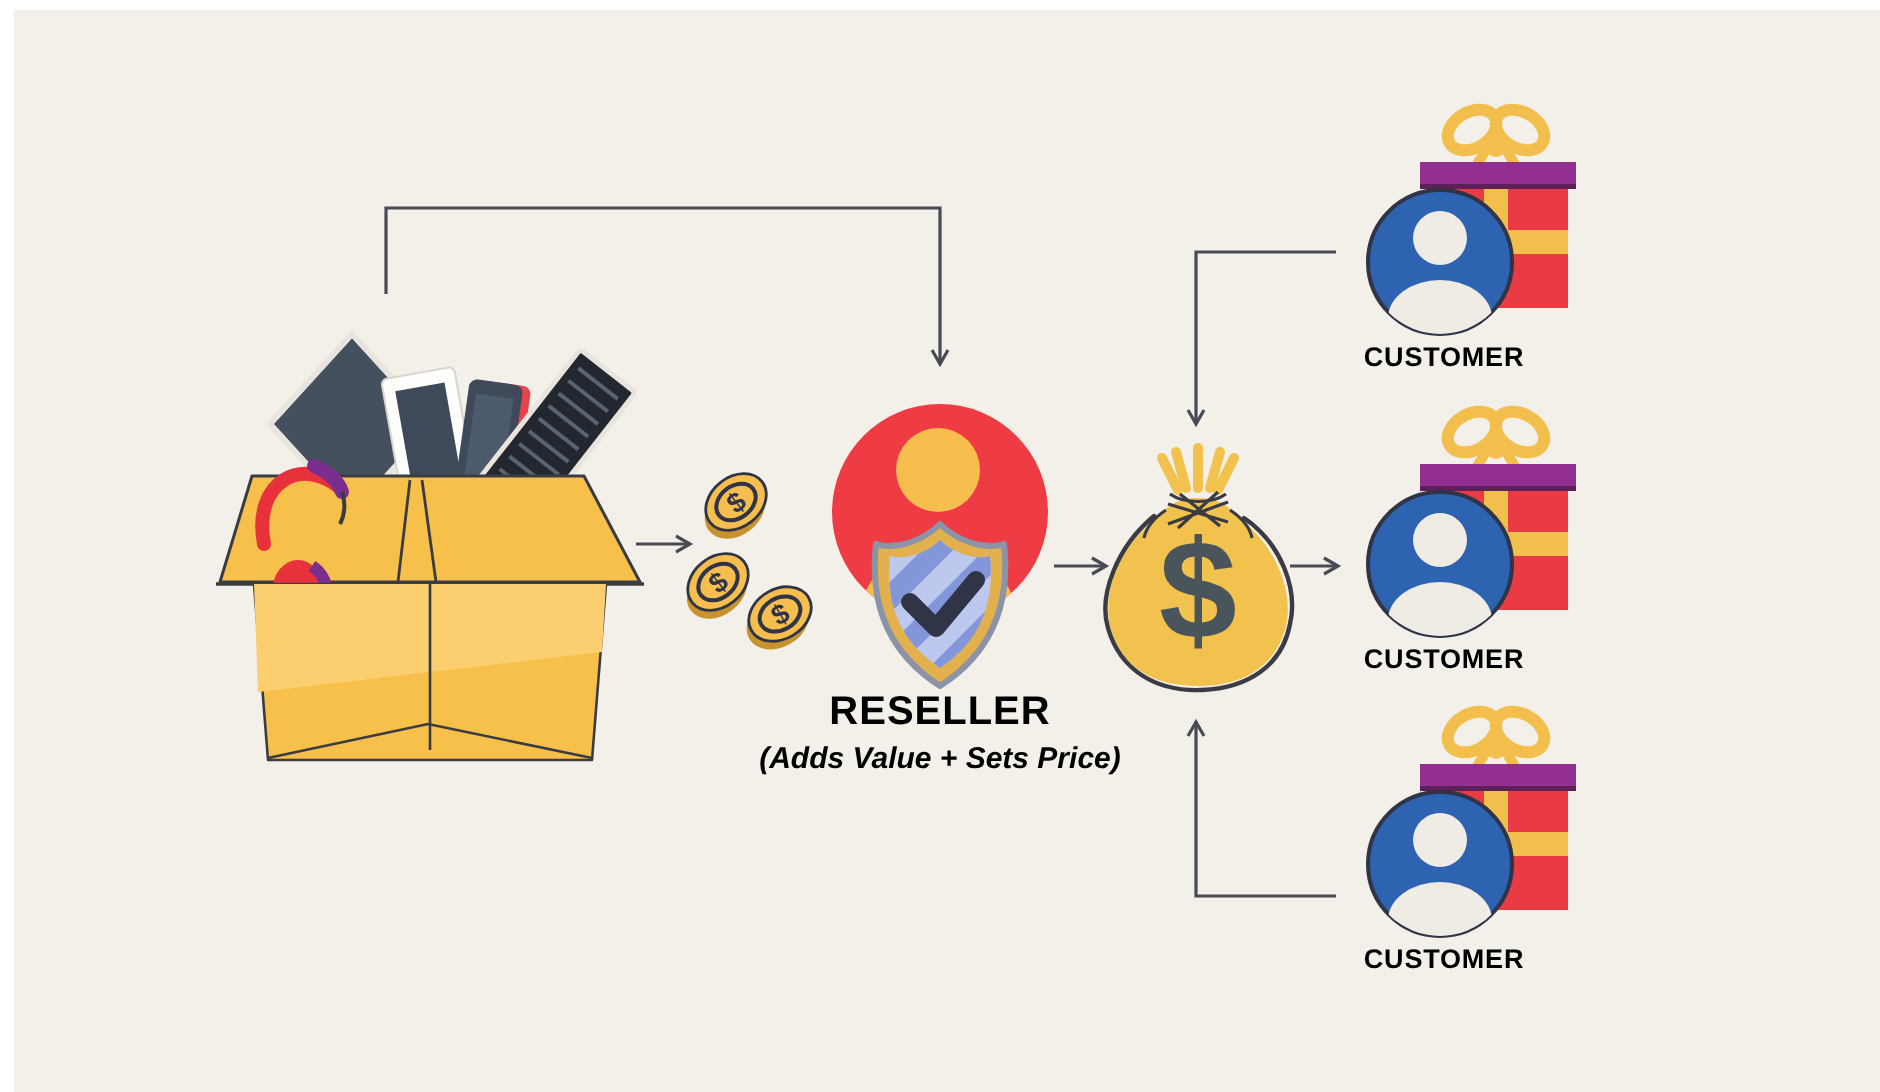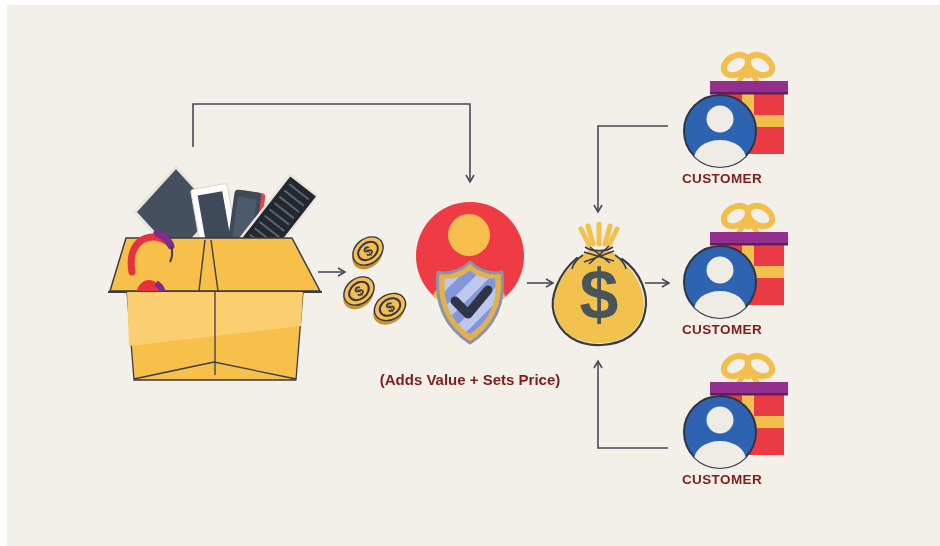--- a/index.html
+++ b/index.html
@@ -7,26 +7,26 @@
     width:940px;height:546px;position:relative;overflow:hidden;
     background:#ffffff;
     font-family:"Liberation Sans", sans-serif;
   }
   .canvas{
     position:absolute;top:5px;left:7px;right:0;bottom:0;
     background:#F3EFE9;
   }
   svg.art{position:absolute;top:0;left:0;}
   .lbl{
-    position:absolute;text-align:center;color:#7f1d1d;
+    position:absolute;text-align:center;color:#000000;
     font-weight:700;line-height:1.15;white-space:nowrap;
   }
   .lbl-distributor{left:83px;top:386px;width:240px;font-size:20px;letter-spacing:.5px;}
   .lbl-reseller{left:363px;top:340px;width:200px;font-size:20px;letter-spacing:.5px;}
-  .lbl-reseller-sub{left:338px;top:366px;width:250px;font-size:15px;}
+  .lbl-reseller-sub{left:338px;top:366px;width:250px;font-size:15px;font-style:italic;}
   .lbl-customer{width:130px;font-size:13.5px;letter-spacing:.4px;}
   .lbl-customer.c1{left:650px;top:166px;}
   .lbl-customer.c2{left:650px;top:317px;}
   .lbl-customer.c3{left:650px;top:467px;}
 </style>
 </head>
 <body>
 
 <div class="canvas">
 <svg class="art" width="933" height="541" viewBox="7 5 933 541">
@@ -187,17 +187,18 @@
   <g transform="translate(720,282)">
     <use href="#gift-shape" x="-10" y="-50"></use>
     <use href="#avatar-shape"></use>
   </g>
   <g transform="translate(720,432)">
     <use href="#gift-shape" x="-10" y="-50"></use>
     <use href="#avatar-shape"></use>
   </g>
 </svg>
 
+  <div class="lbl lbl-reseller">RESELLER</div>
   <div class="lbl lbl-reseller-sub">(Adds Value + Sets Price)</div>
   <div class="lbl lbl-customer c1">CUSTOMER</div>
   <div class="lbl lbl-customer c2">CUSTOMER</div>
   <div class="lbl lbl-customer c3">CUSTOMER</div>
 </div>
 
 </body></html>

